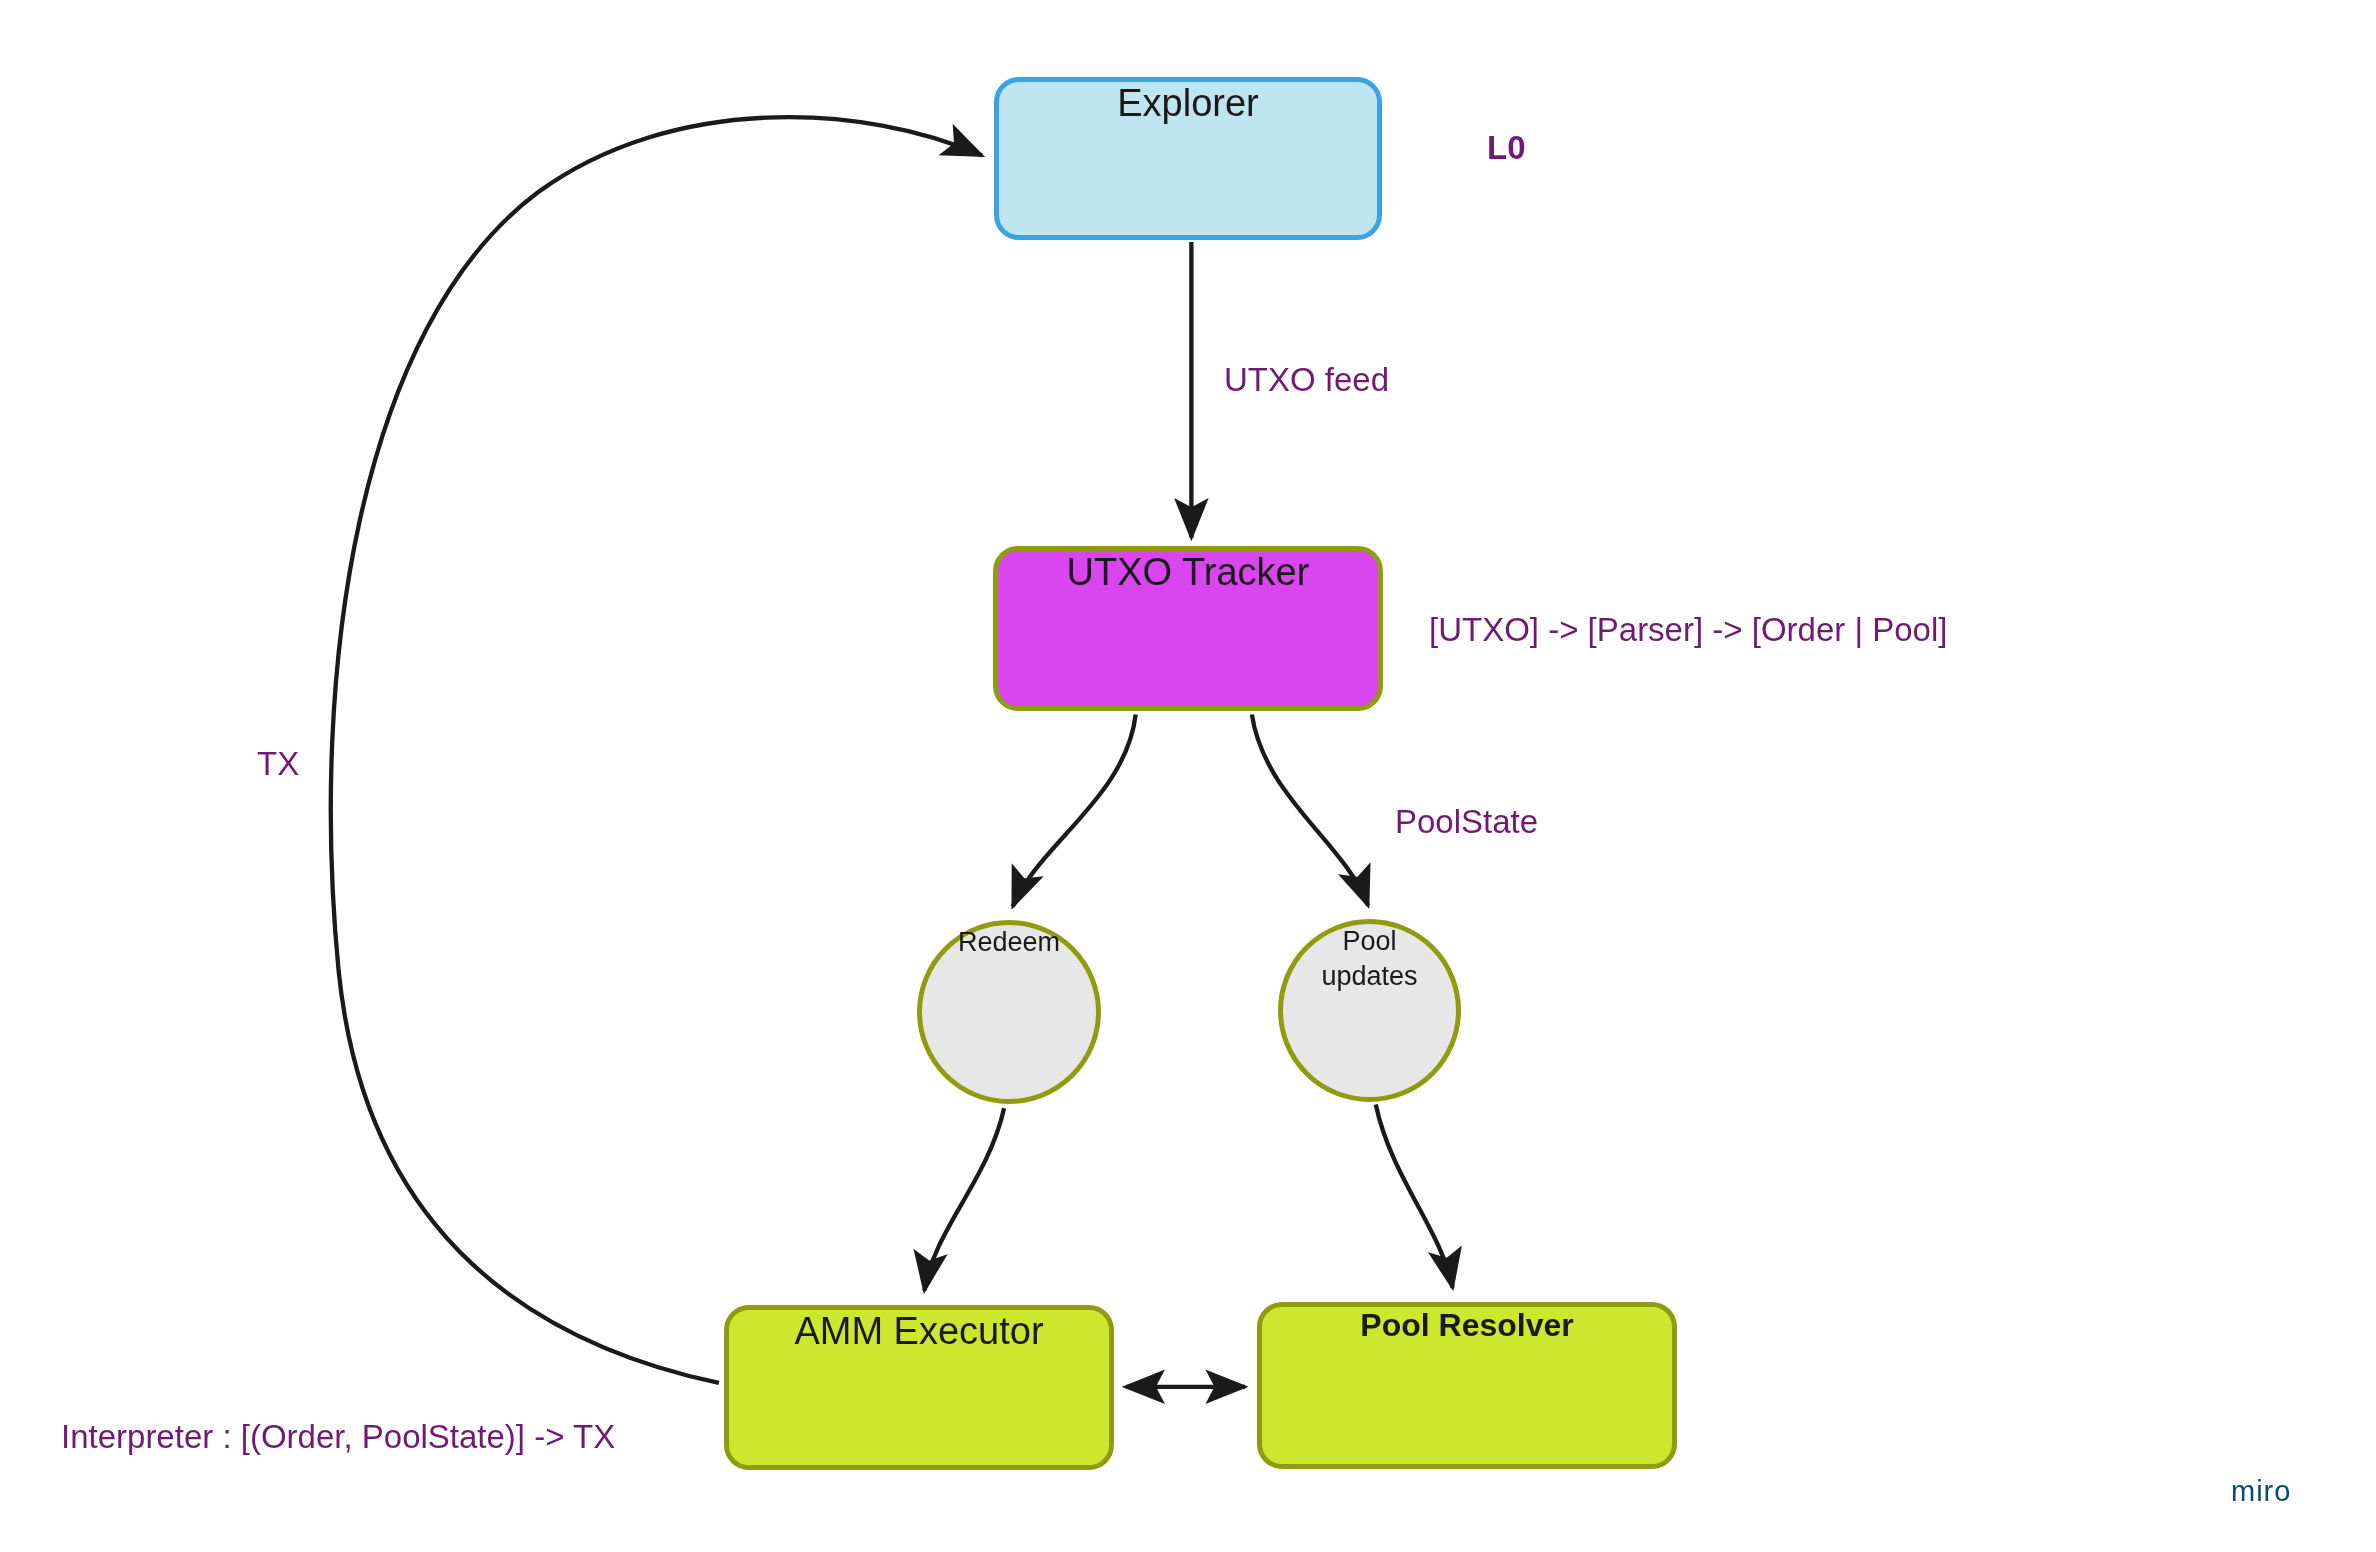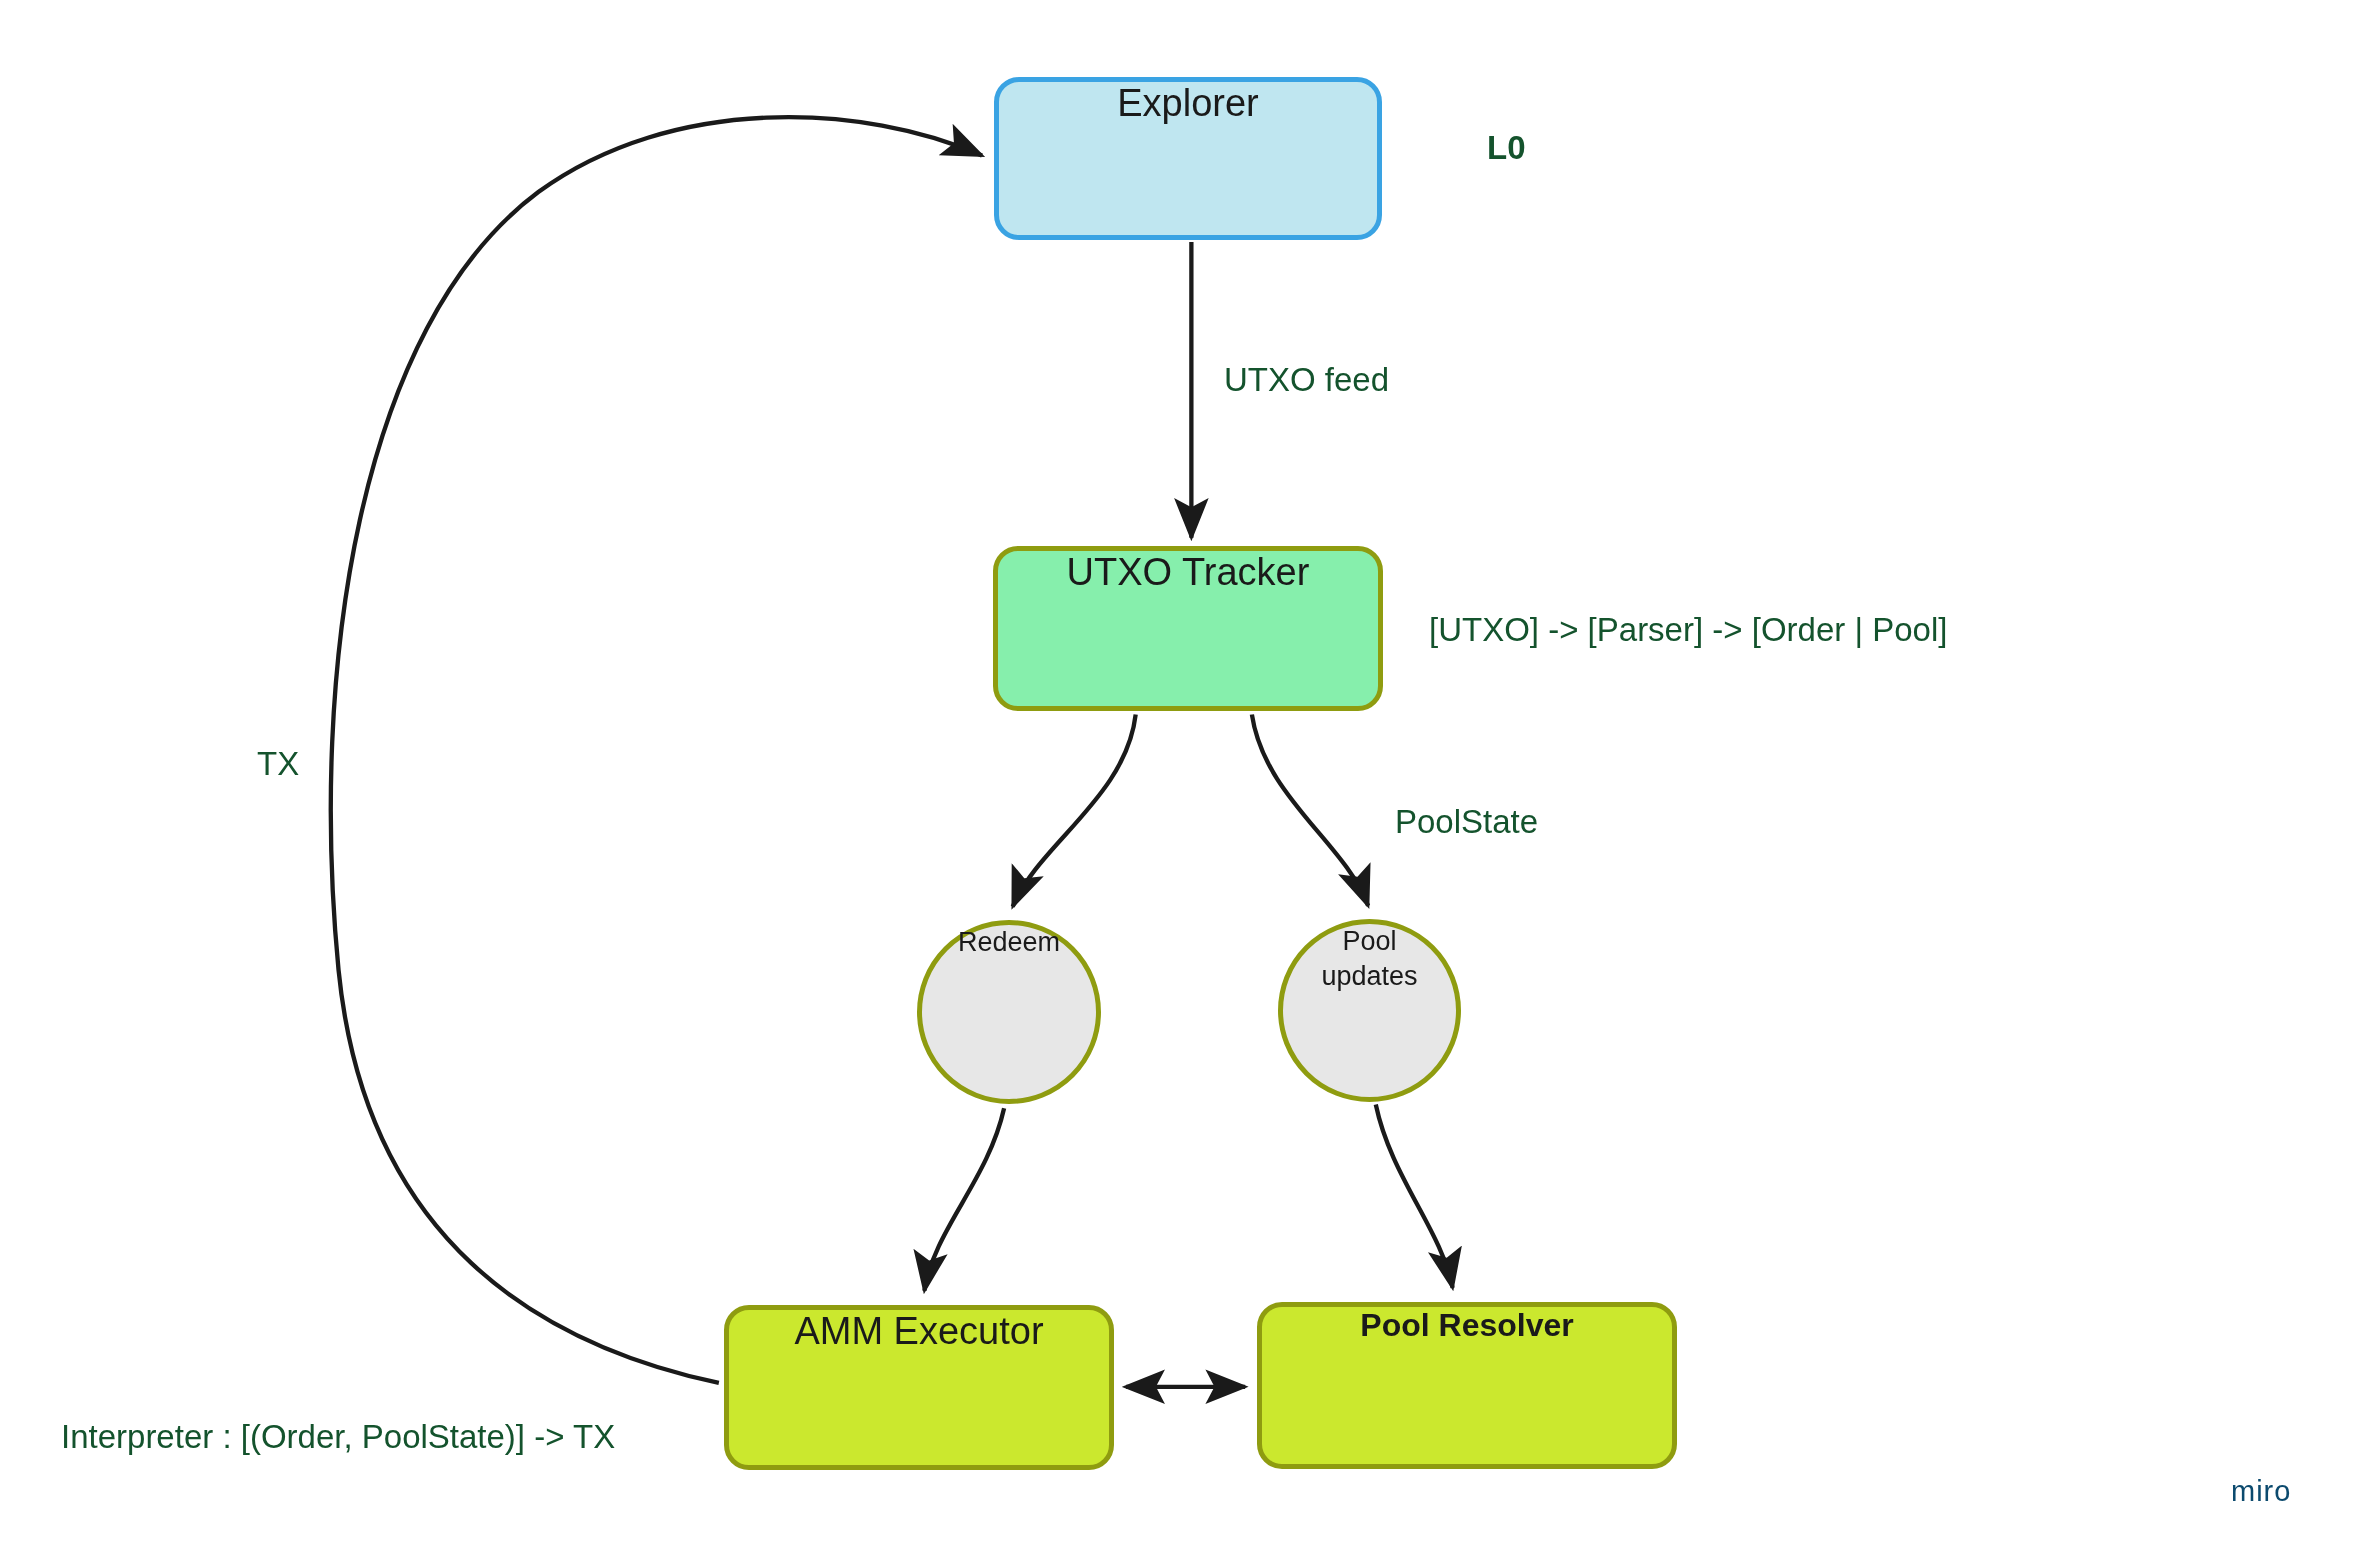--- a/index.html
+++ b/index.html
@@ -49,21 +49,21 @@
     height: 163px;
     background: #bfe6f0;
     border: 5.8px solid #3aa3e3;
     font-size: 38px;
   }
   .node-utxo {
     left: 993px;
     top: 546px;
     width: 390px;
     height: 165px;
-    background: #86efac;
+    background: #d946ef;
     border: 5.8px solid #8f9c10;
     font-size: 38px;
   }
   .node-amm {
     left: 724px;
     top: 1305px;
     width: 390px;
     height: 165px;
     background: #cbe82e;
     border: 5.8px solid #8f9c10;
@@ -95,21 +95,21 @@
   .node-poolupdates {
     left: 1278px;
     top: 919px;
     width: 183px;
     height: 183px;
   }
 
   
   .label {
     position: absolute;
-    color: #14532d;
+    color: #701a75;
     white-space: nowrap;
     z-index: 3;
     text-align: right;
   }
   .label-l0 {
     left: 1487px;
     top: 129px;
     font-size: 33px;
     font-weight: bold;
   }

